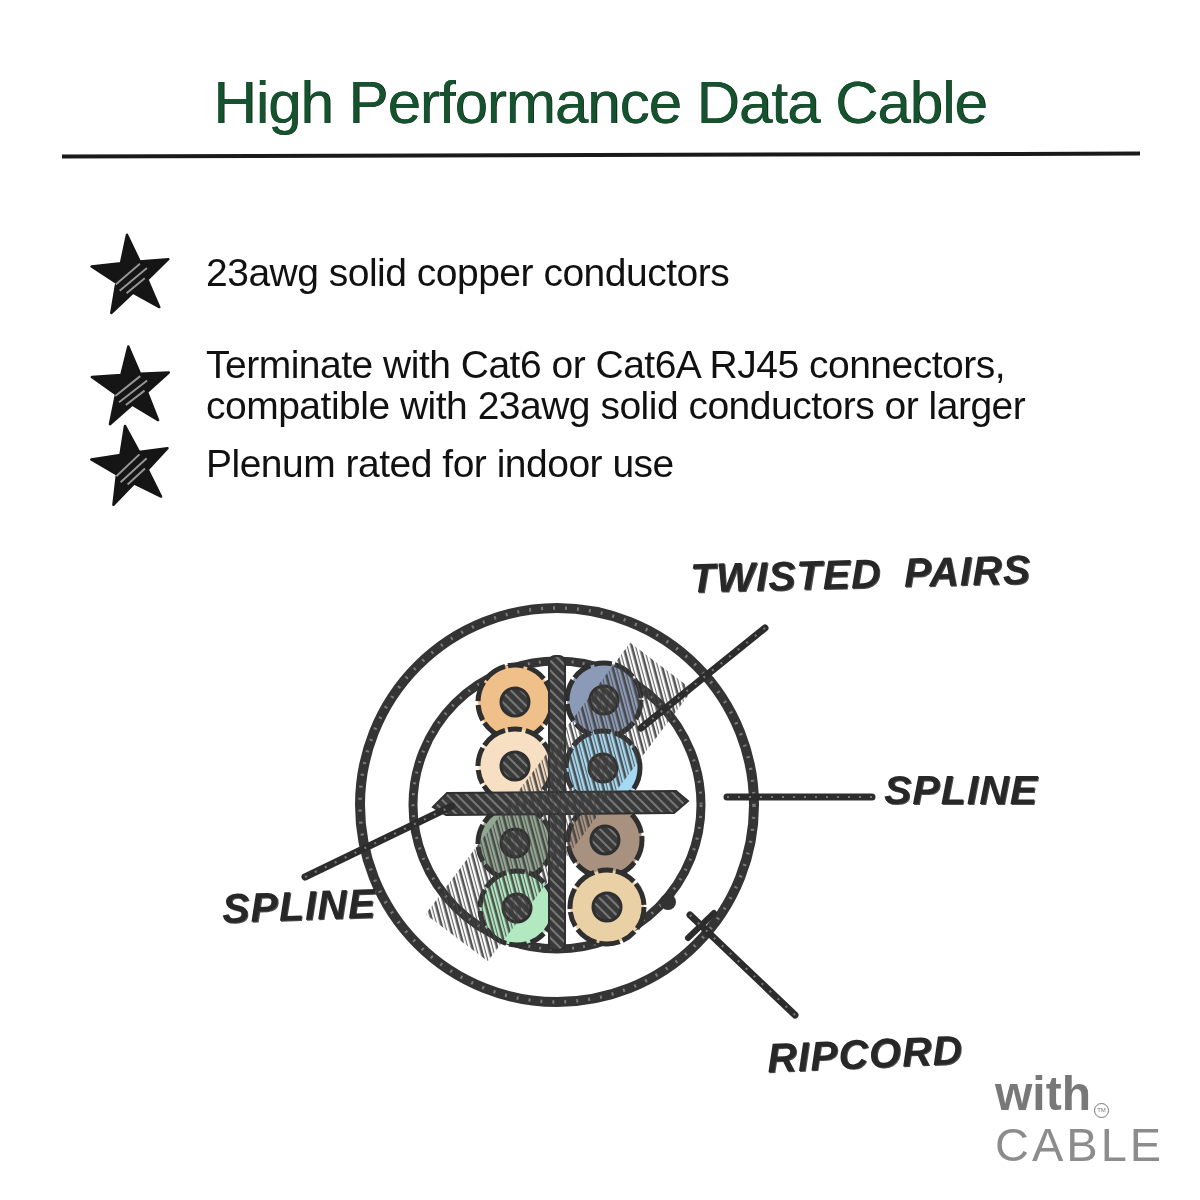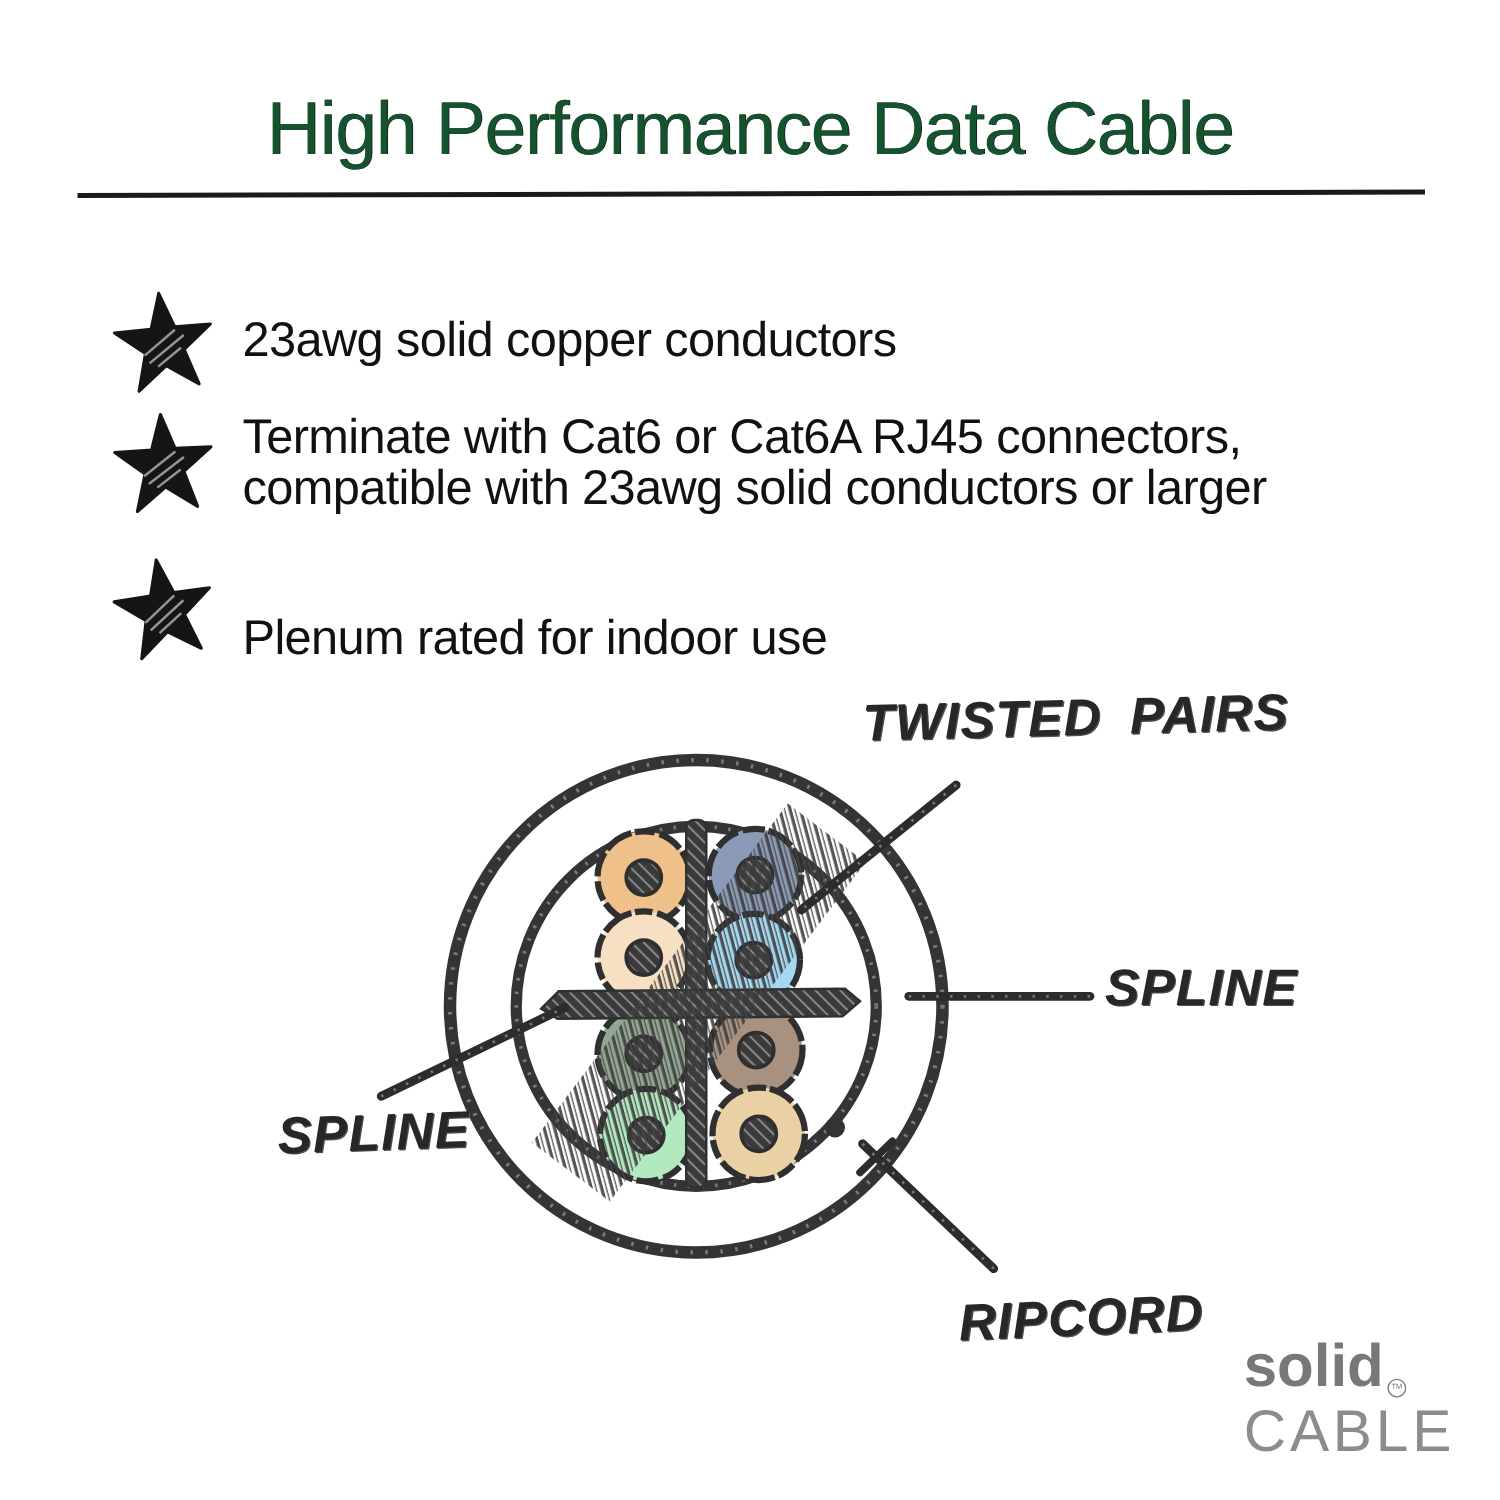--- a/index.html
+++ b/index.html
@@ -7,24 +7,24 @@
           font-family:"Liberation Sans",sans-serif;}
 
   
   .title{position:absolute;top:70px;left:0;width:100%;margin:0;text-align:center;
          font-size:60px;line-height:66px;font-weight:500;letter-spacing:-1px;color:#14532d;
          text-shadow:0.6px 0 #161616;}
   .rule{position:absolute;top:153px;left:62px;width:1078px;height:4px;background:#1a1a1a;
         transform:rotate(-0.15deg);}
 
   
-  .feature{position:absolute;left:90px;display:flex;align-items:center;gap:22px;}
+  .feature{position:absolute;left:90px;display:flex;align-items:center;gap:34px;}
   .f1{top:225px;height:95px;}
-  .f2{top:322px;height:95px;}
-  .f3{top:436px;height:95px;align-items:flex-end;}
+  .f2{top:337px;height:95px;}
+  .f3{top:416px;height:95px;}
   .star{width:82px;height:90px;flex:0 0 auto;}
   .s1{transform:rotate(-6deg);}
   .s2{transform:rotate(-4deg);}
   .s3{transform:rotate(-9deg);}
   .ftext{margin:0;width:920px;font-size:39px;line-height:41px;letter-spacing:-0.5px;color:#111111;}
 
   
   .diagram{position:absolute;left:0;top:0;width:1200px;height:1200px;}
   .lbl{position:absolute;font-style:italic;font-weight:800;font-size:41px;
        letter-spacing:1px;color:#272727;white-space:nowrap;
@@ -151,17 +151,17 @@
 
     <circle cx="668" cy="902" r="8" fill="#333333"></circle>
   </svg>
 
   <div class="lbl lbl-twisted">TWISTED PAIRS</div>
   <div class="lbl lbl-jacket">SPLINE</div>
   <div class="lbl lbl-spline">SPLINE</div>
   <div class="lbl lbl-ripcord">RIPCORD</div>
 
   <div class="logo">
-    <div class="logo-true" style="color: rgb(120, 120, 120);"><span>solid</span><span class="tm-badge" style="border-color: rgb(120, 120, 120); color: rgb(120, 120, 120);">TM</span></div>
+    <div class="logo-true" style="color: rgb(120, 120, 120);"><span>with</span><span class="tm-badge" style="border-color: rgb(120, 120, 120); color: rgb(120, 120, 120);">TM</span></div>
     <div class="logo-cable" style="color: rgb(140, 140, 140); text-align: right;">CABLE</div>
   </div>
 
 </div>
 
 </body></html>

